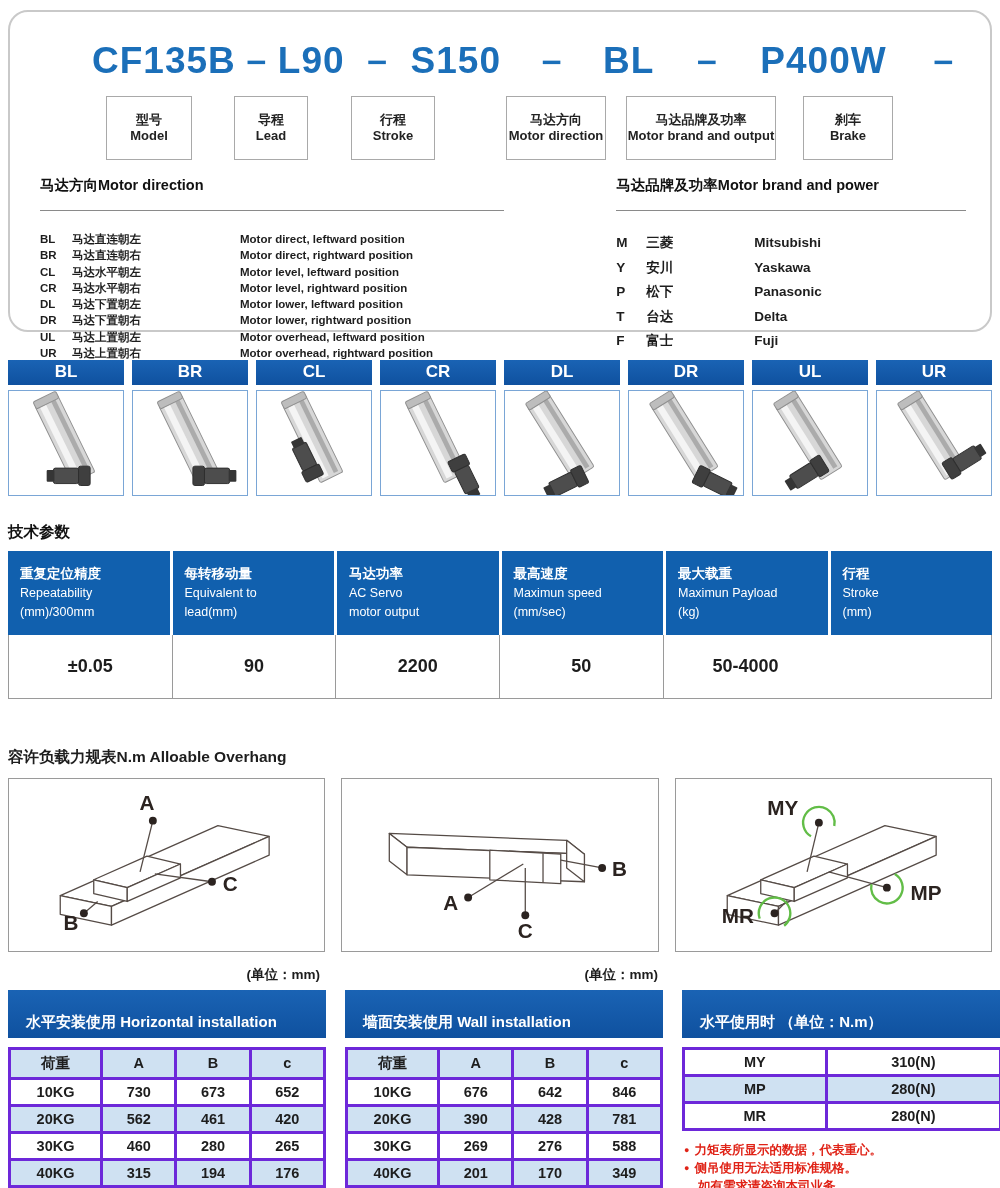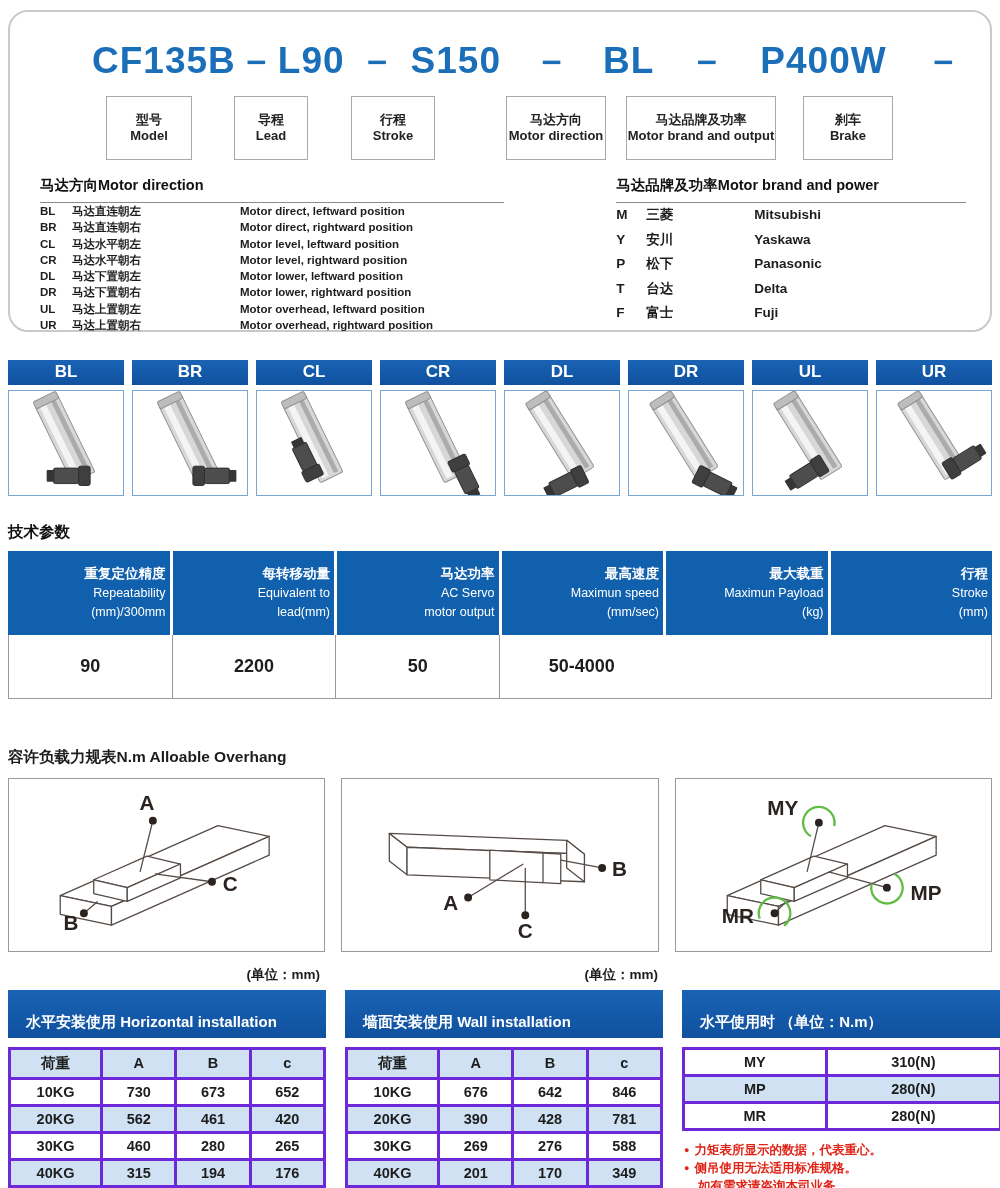--- a/index.html
+++ b/index.html
@@ -32,21 +32,21 @@
     position: absolute; top: 0; height: 64px;
     border: 1px solid #a9a9a9; background: #fff;
     display: flex; flex-direction: column; justify-content: center; align-items: center;
     font-size: 13px; font-weight: bold; text-align: center; line-height: 1.25; color: #222;
   }
   .lists { display: flex; margin-left: 6px; }
   .dir-list { width: 478px; }
   .brand-list { width: 360px; margin-left: 112px; }
   .list-title {
     font-weight: bold; font-size: 14.5px; color: #111;
-    border-bottom: 1.5px solid #8a8a8a; padding-bottom: 7px; margin-bottom: 0;
+    border-bottom: 1.5px solid #8a8a8a; padding-bottom: 15px; margin-bottom: 20px;
   }
   .dir-item { display: flex; font-size: 11.5px; font-weight: bold; line-height: 16.3px; }
   .dir-item .code { width: 32px; }
   .dir-item .zh { width: 168px; }
   .brand-item { display: flex; font-size: 13.5px; font-weight: bold; line-height: 24.5px; }
   .brand-item .code { width: 30px; }
   .brand-item .zh { width: 108px; }
 
   
   .variant-grid {
@@ -61,22 +61,22 @@
     margin-top: 5px; height: 106px; border: 1px solid #7aa6d6; background: #fff;
     display: flex; align-items: center; justify-content: center;
   }
   .variant-img svg { width: 100%; height: 100%; }
 
   
   .section-heading { margin: 26px 8px 8px 8px; font-size: 15.5px; font-weight: bold; color: #111; }
   .tech-table { margin: 0 8px; }
   .tech-head { display: grid; grid-template-columns: repeat(6, 1fr); gap: 3px; }
   .tech-hcell {
-    background: #1160ae; color: #fff; text-align: right;
-    padding: 13px 4px; font-size: 12.5px; line-height: 1.5;
+    background: #1160ae; color: #fff; text-align: left;
+    padding: 13px 12px; font-size: 12.5px; line-height: 1.5;
   }
   .tech-hcell .zh { font-size: 13.5px; font-weight: bold; }
   .tech-body { display: grid; grid-template-columns: repeat(6, 1fr); border: 1px solid #9a9a9a; border-top: none; }
   .tech-vcell {
     border-right: 1px solid #9a9a9a; text-align: center;
     padding: 21px 0; font-size: 18px; font-weight: bold; background: #fff;
   }
   .tech-vcell:last-child { border-right: none; }
 
   
@@ -355,20 +355,21 @@
         <div>Maximun Payload</div>
         <div>(kg)</div>
       </div>
       <div class="tech-hcell">
         <div class="zh">行程</div>
         <div>Stroke</div>
         <div>(mm)</div>
       </div>
     </div>
     <div class="tech-body">
+      <div class="tech-vcell">±0.05</div>
       <div class="tech-vcell">90</div>
       <div class="tech-vcell">2200</div>
       <div class="tech-vcell">50</div>
       <div class="tech-vcell">50-4000</div>
     </div>
   </div>
 
   <div class="overhang-heading">容许负载力规表N.m Alloable Overhang</div>
   <div class="diagrams">
 

